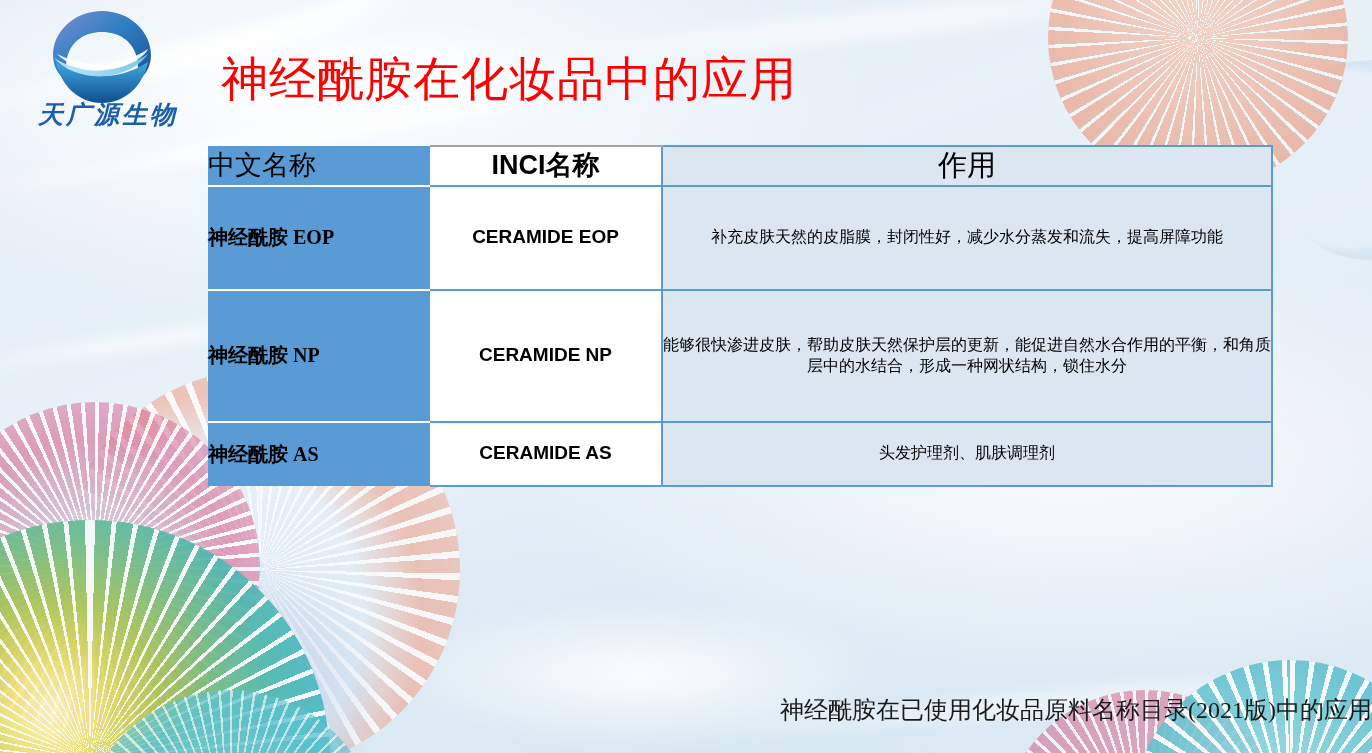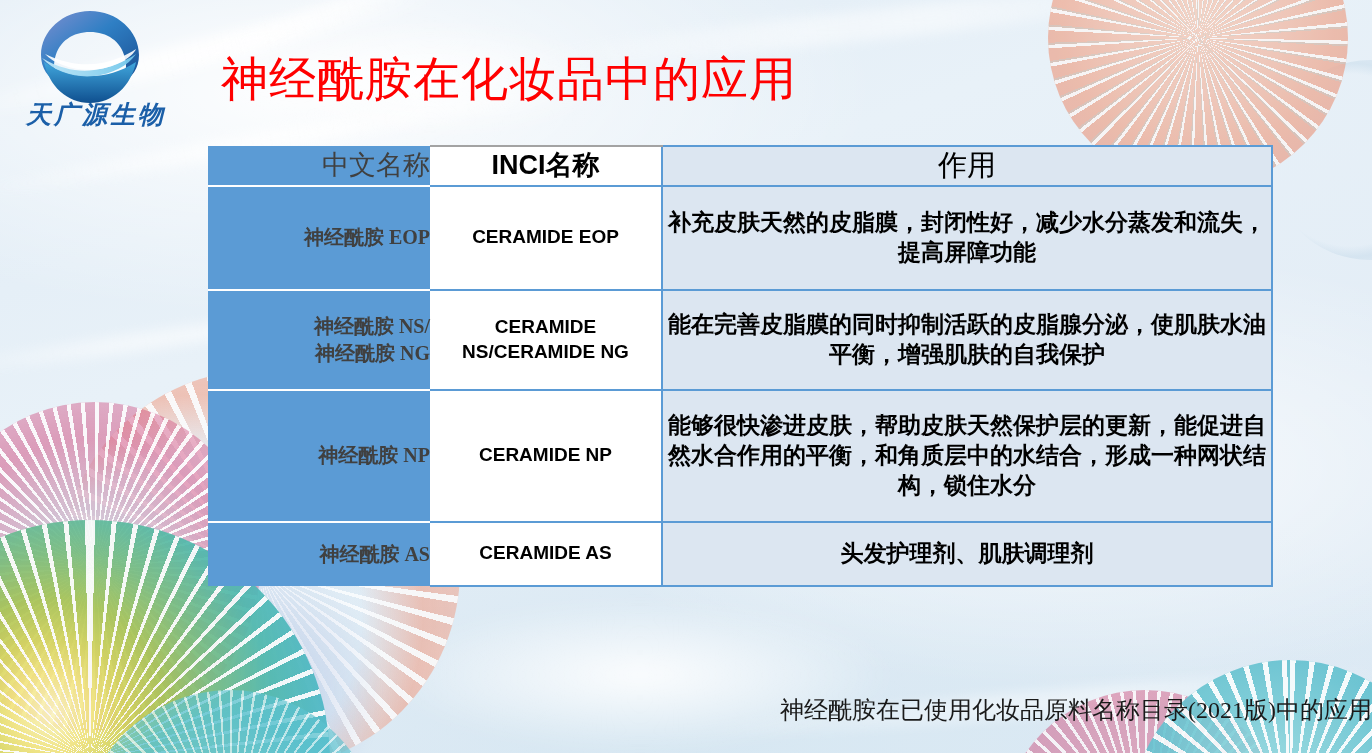--- a/index.html
+++ b/index.html
@@ -134,21 +134,21 @@
       rgba(255,255,255,0.95) 0deg 2deg,
       rgba(255,255,255,0) 2deg 7deg);
   }
   #fan-tr2 {
     left: 1270px; top: 60px; width: 200px; height: 200px;
     background: radial-gradient(circle at 40% 50%, rgba(255,255,255,0) 55%, rgba(200,220,235,.55) 62%, rgba(200,220,235,0) 80%);
   }
 
   
   #logo {
-    position: absolute; left: 8px; top: 6px; width: 176px; height: 126px;
+    position: absolute; left: 20px; top: 6px; width: 176px; height: 126px;
   }
   .logo-disc {
     position:absolute; left: 24px; top: 2px; width: 116px; height: 100px;
   }
   #logo-text {
     position: absolute; left: 0; top: 92px; width: 176px;
     text-align: center;
     font-family: "Liberation Serif", serif;
     font-size: 25px; font-weight: 700; font-style: italic;
     color: #1b5fa8;
@@ -175,22 +175,22 @@
     table-layout: fixed;
   }
   table#main-table col.c1 { width: 222px; }
   table#main-table col.c2 { width: 232px; }
   table#main-table col.c3 { width: 610px; }
 
   #main-table td, #main-table th { padding: 0; vertical-align: middle; }
 
   .cell-cn {
     background: #5b9bd5;
-    color: #404040;
-    text-align: right;
+    color: #000000;
+    text-align: left;
     font-family: "Liberation Serif", serif;
     font-size: 20px;
     font-weight: 700;
     border-top: 2px solid #ffffff;
     line-height: 1.35;
   }
   .cell-cn.head {
     font-size: 27px;
     font-weight: 400;
     border-top: none;
@@ -210,22 +210,22 @@
     font-family: "Liberation Sans", sans-serif;
     font-size: 27px;
     border-top: 2px solid #a3a3a3;
     padding: 10px 0 12px;
   }
   .cell-eff {
     background: #dce6f1;
     color: #000000;
     text-align: center;
     font-family: "Liberation Serif", serif;
-    font-size: 23px;
-    font-weight: 700;
+    font-size: 16px;
+    font-weight: 400;
     border: 2px solid #5b9bd5;
     padding: 6px 10px;
     line-height: 1.3;
   }
   .cell-eff.head {
     font-size: 29px;
     font-weight: 400;
     padding: 10px 10px 12px;
   }
   .row-1 td { height: 102px; }
@@ -325,25 +325,20 @@
           <th class="cell-inci head">INCI名称</th>
           <th class="cell-eff head">作用</th>
         </tr>
       </thead>
       <tbody>
         <tr class="row-1">
           <td class="cell-cn">神经酰胺 EOP</td>
           <td class="cell-inci">CERAMIDE EOP</td>
           <td class="cell-eff">补充皮肤天然的皮脂膜，封闭性好，减少水分蒸发和流失，提高屏障功能</td>
         </tr>
-        <tr class="row-2">
-          <td class="cell-cn">神经酰胺 NS/<br>神经酰胺 NG</td>
-          <td class="cell-inci">CERAMIDE<br>NS/CERAMIDE NG</td>
-          <td class="cell-eff">能在完善皮脂膜的同时抑制活跃的皮脂腺分泌，使肌肤水油平衡，增强肌肤的自我保护</td>
-        </tr>
         <tr class="row-3">
           <td class="cell-cn">神经酰胺 NP</td>
           <td class="cell-inci">CERAMIDE NP</td>
           <td class="cell-eff">能够很快渗进皮肤，帮助皮肤天然保护层的更新，能促进自然水合作用的平衡，和角质层中的水结合，形成一种网状结构，锁住水分</td>
         </tr>
         <tr class="row-4">
           <td class="cell-cn">神经酰胺 AS</td>
           <td class="cell-inci">CERAMIDE AS</td>
           <td class="cell-eff">头发护理剂、肌肤调理剂</td>
         </tr>

